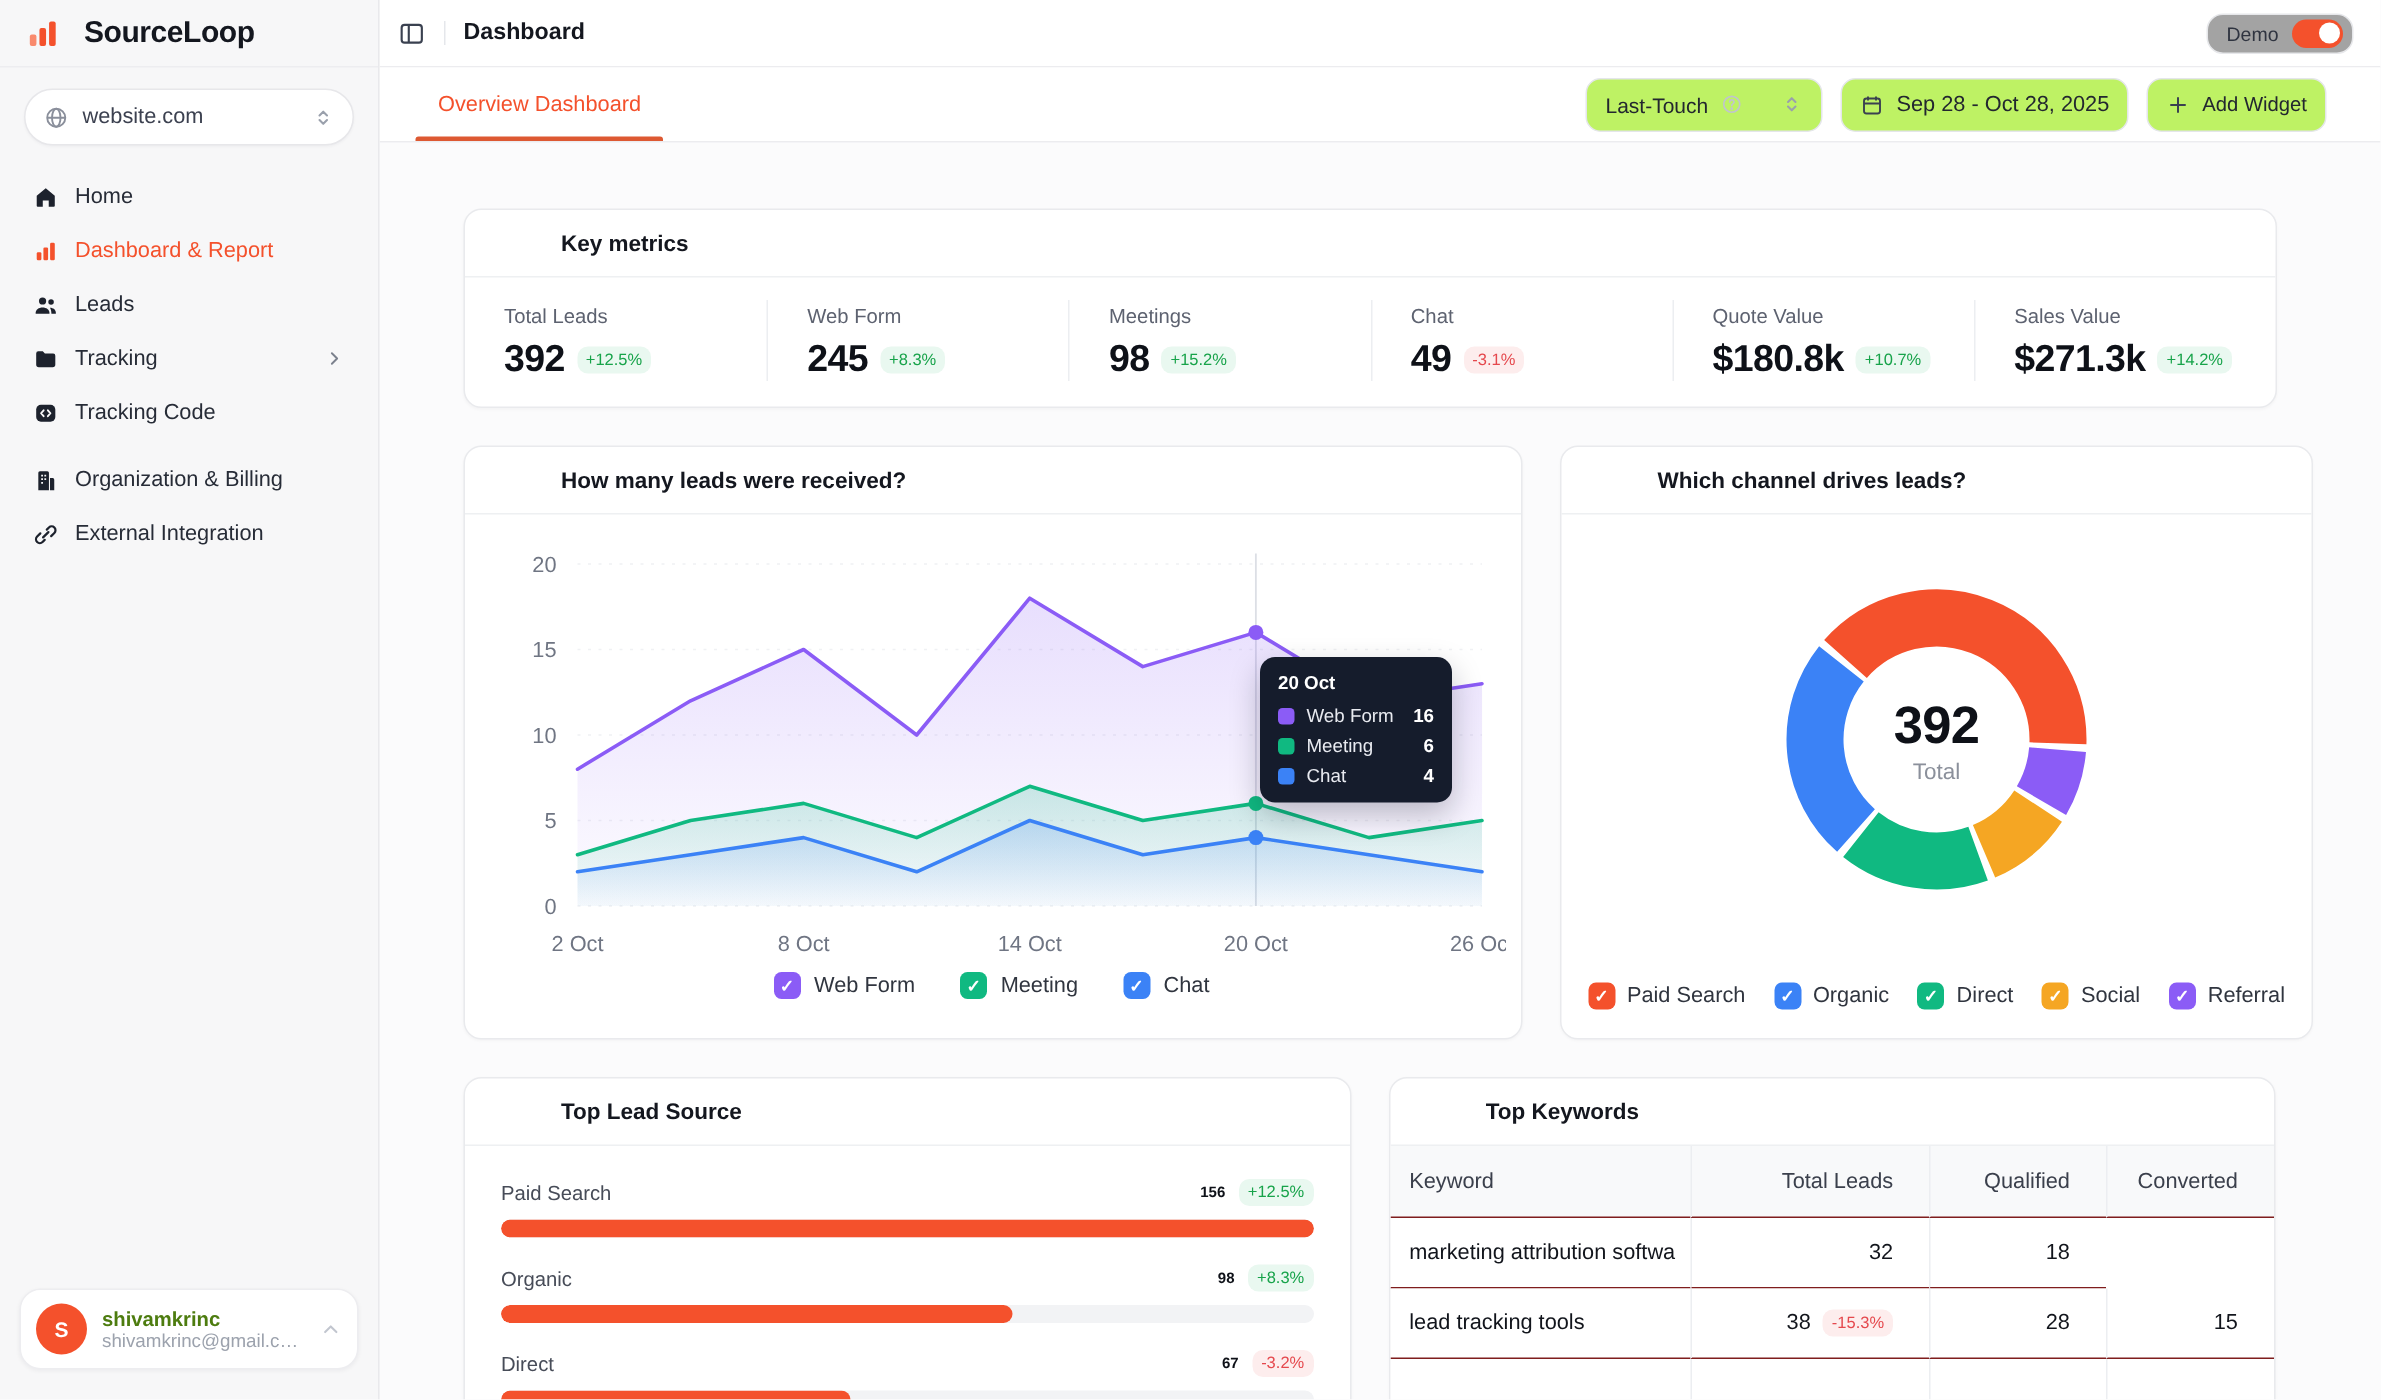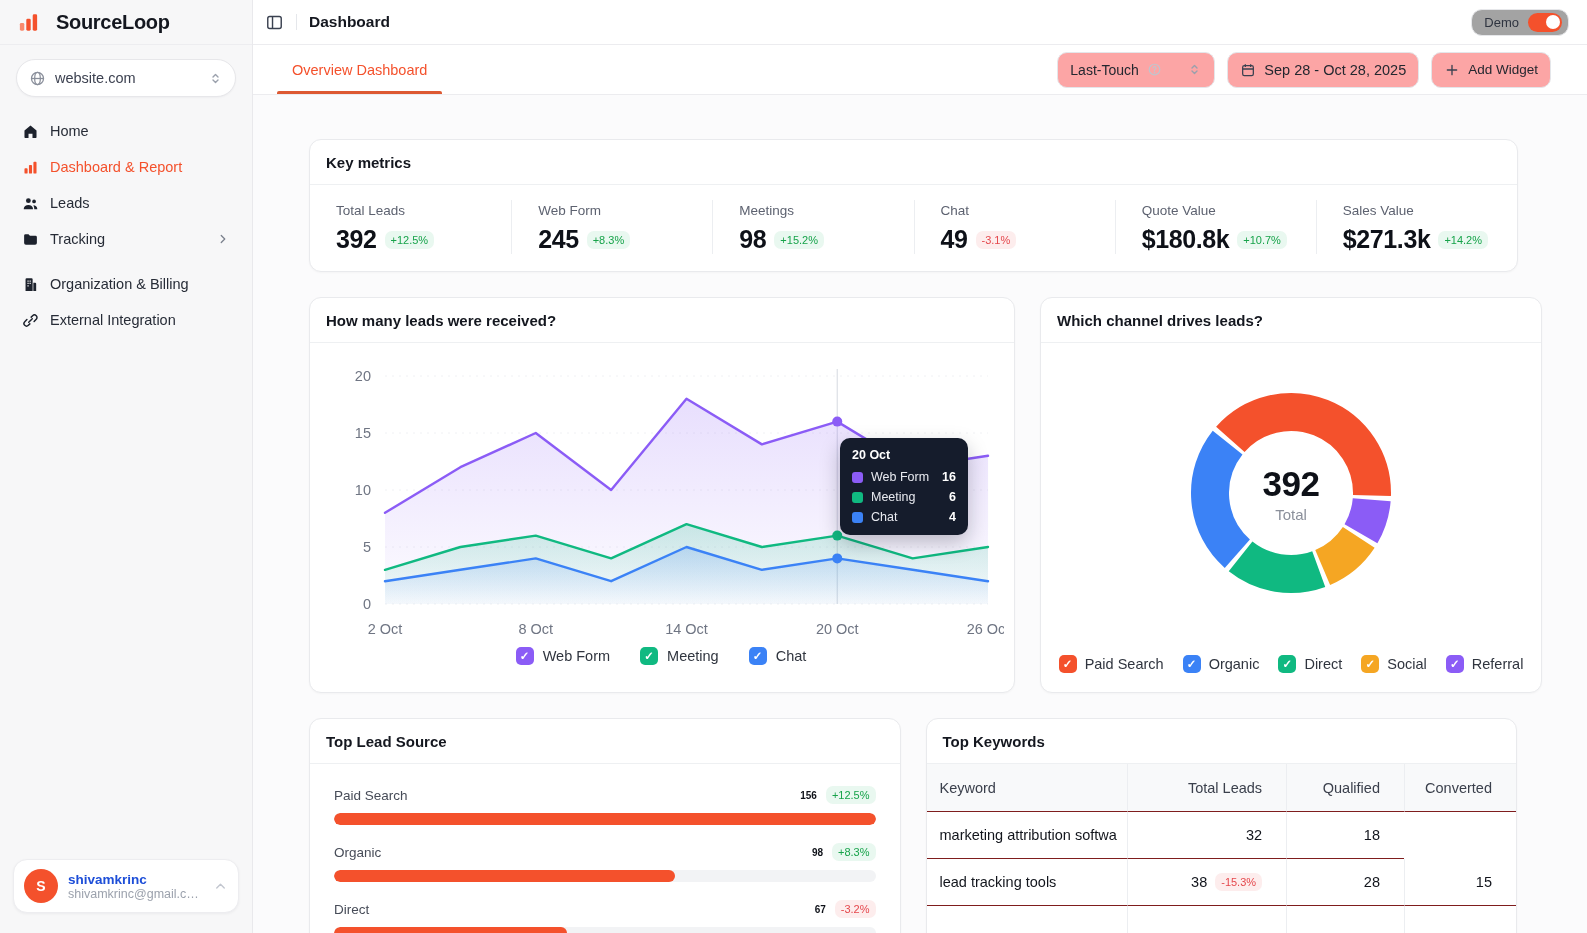--- a/index.html
+++ b/index.html
@@ -24,21 +24,21 @@
   .nav-item .nav-ic svg { width:100%; height:100%; }
   .nav-item.active { color:#f4512c; }
   .nav-item.active .nav-ic { color:#f4512c; }
   .nav-item .spacer { flex:1; }
   .nav-item .chev { width:14px; height:14px; color:#7b818d; display:flex; }
   .nav-item .chev svg{width:100%;height:100%;}
   .nav-gap { height:9px; }
   .user-card { position:absolute; left:13px; right:13px; bottom:20px; background:#fff; border:1px solid #ededf0; border-radius:14px; box-shadow:0 1px 3px rgba(16,24,40,.05); padding:9px 10px; display:flex; align-items:center; gap:10px; cursor:pointer; }
   .avatar { width:34px; height:34px; border-radius:50%; background:#f4512c; color:#fff; font-size:14px; font-weight:bold; display:flex; align-items:center; justify-content:center; }
   .user-meta { flex:1; min-width:0; }
-  .user-name { font-size:13.5px; font-weight:bold; color:#1d4ed8; }
+  .user-name { font-size:13.5px; font-weight:bold; color:#4d7c0f; }
   .user-email { font-size:12.5px; color:#9ca2ad; white-space:nowrap; overflow:hidden; text-overflow:ellipsis; }
   .chev-up { width:15px; height:15px; color:#c2c6cf; display:flex; }
   .chev-up svg{width:100%;height:100%;}
 
   
   .main { flex:1; display:flex; flex-direction:column; min-width:0; background:#fbfbfc; }
   .topbar { height:45px; background:#fff; border-bottom:1px solid #ececef; display:flex; align-items:center; padding:0 18px 0 12px; gap:12px; }
   .panel-ic { width:19px; height:19px; color:#3a4150; display:flex; cursor:pointer; }
   .panel-ic svg{width:100%;height:100%;}
   .vdiv { width:1px; height:16px; background:#e5e7eb; }
@@ -46,35 +46,35 @@
   .topbar .right { margin-left:auto; }
   .demo-pill { border:1px solid #e6e7ea; border-radius:11px; height:27px; display:flex; align-items:center; gap:9px; padding:0 6px 0 12px; background:#a3a3a3; }
   .demo-pill .lbl { font-size:13px; color:#2f3440; }
   .switch { width:34px; height:19px; border-radius:10px; background:#f4512c; position:relative; cursor:pointer; }
   .switch::after { content:""; position:absolute; top:2.5px; right:2.5px; width:14px; height:14px; border-radius:50%; background:#fff; }
 
   .toolbar { height:50px; background:#fff; border-bottom:1px solid #ececef; display:flex; align-items:stretch; padding:0 36px 0 24px; }
   .tab { position:relative; display:flex; align-items:center; padding:0 15px; font-size:14.5px; color:#f4512c; cursor:pointer; }
   .tab::after { content:""; position:absolute; left:0; right:0; bottom:0; height:3px; background:#dd5932; border-radius:2px 2px 0 0; }
   .toolbar .controls { margin-left:auto; display:flex; align-items:center; gap:12px; }
-  .ctl { height:36px; background:#fca5a5; border:1px solid #e4e6ea; border-radius:10px; display:flex; align-items:center; gap:8px; padding:0 12px; font-size:14px; color:#23272f; cursor:pointer; }
+  .ctl { height:36px; background:#bef264; border:1px solid #e4e6ea; border-radius:10px; display:flex; align-items:center; gap:8px; padding:0 12px; font-size:14px; color:#23272f; cursor:pointer; }
   .ctl .ic { width:16px; height:16px; display:flex; color:#3a4150; }
   .ctl .ic svg{width:100%;height:100%;}
   .ctl.attrib { width:158px; }
   .ctl.attrib .txt { font-size:14px; }
   .ctl.attrib .q { width:15px; height:15px; display:flex; }
   .ctl.attrib .q svg{width:100%;height:100%;}
   .ctl.attrib .sp { flex:1; }
   .ctl.date { font-size:14.5px; }
   .ctl.addw { font-size:13.5px; }
 
   .content { flex:1; overflow:hidden; padding:44px 45px 0 56px; }
   .card { background:#fff; border:1px solid #e9eaed; border-radius:12px; box-shadow:0 1px 2px rgba(16,24,40,.03); }
   .card-head { height:45px; display:flex; align-items:center; padding:0 16px; border-bottom:1px solid #eef0f2; }
-  .card-title { font-size:15px; font-weight:bold; color:#14171f; }
+  .card-title { font-size:15px; font-weight:bold; color:#14171f;margin-left:48px; }
 
   
   .km-card { width:calc(100% - 24px); margin-bottom:25px; }
   .km-body { display:grid; grid-template-columns:repeat(6,1fr); padding:15px 0 17px; }
   .km-cell { padding:3px 10px 0 26px; border-left:1px solid #eceef1; }
   .km-cell:first-child { border-left:none; }
   .km-label { font-size:13.5px; color:#5d6270; margin-bottom:7px; }
   .km-valrow { display:flex; align-items:center; gap:8px; }
   .km-value { font-size:25px; font-weight:bold; color:#0e1118; letter-spacing:-0.4px; }
   .badge { font-size:11px; padding:3px 6px; border-radius:7px; white-space:nowrap; }
@@ -199,20 +199,29 @@
             <path d="M3 6.5a2 2 0 0 1 2-2h4.2l2 2.2H19a2 2 0 0 1 2 2V17a2.5 2.5 0 0 1-2.5 2.5h-13A2.5 2.5 0 0 1 3 17z"></path>
           </svg>
         </span>
       <span>Tracking</span>
       <span class="spacer"></span>
       <span class="chev">
           <svg viewBox="0 0 24 24" fill="none" stroke="currentColor" stroke-width="2.2" stroke-linecap="round" stroke-linejoin="round">
             <path d="M9 6l6 6-6 6"></path>
           </svg>
         </span>
+    </div>
+    <div class="nav-item">
+      <span class="nav-ic">
+          <svg viewBox="0 0 24 24">
+            <rect x="3" y="4" width="18" height="16" rx="4.5" fill="currentColor"></rect>
+            <path d="M10 9.2 7.6 12l2.4 2.8M14 9.2l2.4 2.8L14 14.8" stroke="#f7f7f8" stroke-width="1.8" fill="none" stroke-linecap="round" stroke-linejoin="round"></path>
+          </svg>
+        </span>
+      <span>Tracking Code</span>
     </div>
     <div class="nav-gap"></div>
     <div class="nav-item">
       <span class="nav-ic">
           <svg viewBox="0 0 24 24" fill="currentColor">
             <path d="M5 21V4.5A1.5 1.5 0 0 1 6.5 3h7A1.5 1.5 0 0 1 15 4.5V21zm11 0V9.5h2.5A1.5 1.5 0 0 1 20 11v10z"></path>
             <path d="M7.7 6.3h1.7V8H7.7zm3 0h1.7V8h-1.7zm-3 3.4h1.7v1.7H7.7zm3 0h1.7v1.7h-1.7zm-3 3.4h1.7v1.7H7.7z" fill="#f7f7f8"></path>
           </svg>
         </span>
       <span>Organization &amp; Billing</span>

